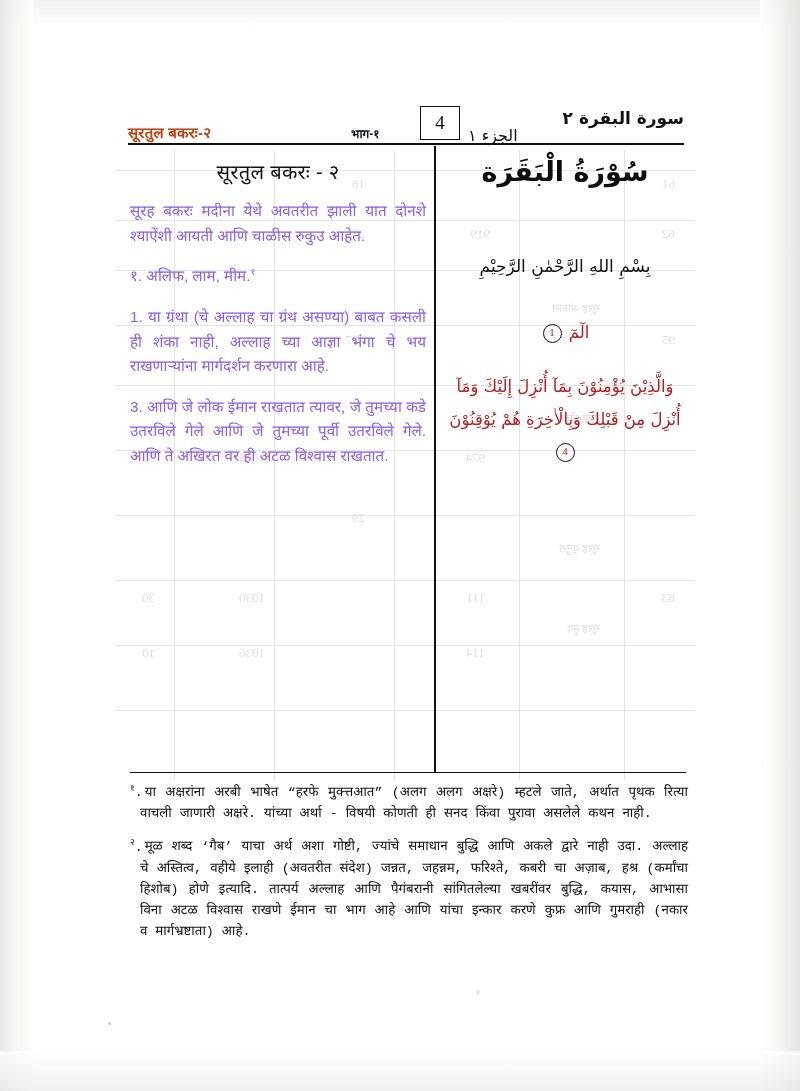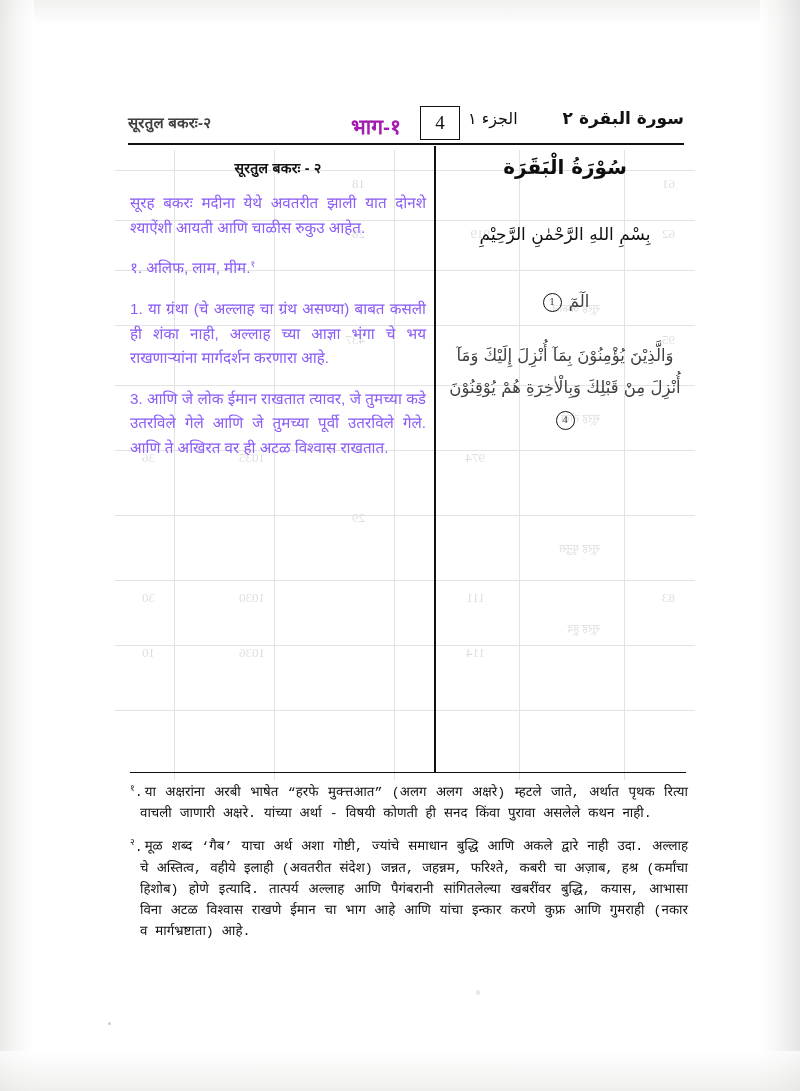--- a/index.html
+++ b/index.html
@@ -97,52 +97,52 @@
 
   
   .running-header {
     position: absolute;
     left: 128px; top: 106px;
     width: 556px;
     height: 38px;
   }
   .hdr-left {
     position: absolute;
-    left: 0; top: 6px;
+    left: 0; top: 16px;
     font-family: "Liberation Sans", sans-serif;
     font-weight: bold;
     font-size: 15px;
-    color: #404040;
+    color: #c2410c;
     letter-spacing: .2px;
   }
   .hdr-bhag {
     position: absolute;
-    left: 223px; top: 6px;
+    left: 223px; top: 19px;
     font-family: "Liberation Sans", sans-serif;
     font-weight: bold;
-    font-size: 21px;
-    color: #a21caf;
+    font-size: 12px;
+    color: #0f172a;
   }
   .hdr-pagebox {
     position: absolute;
     left: 292px; top: 0px;
     width: 40px; height: 34px;
     border: 1.6px solid #111;
     box-sizing: border-box;
     display: flex;
     align-items: center;
     justify-content: center;
     font-family: "Liberation Serif", serif;
     font-size: 19px;
     color: #111;
     background: #fff;
   }
   .hdr-juz {
     position: absolute;
-    left: 340px; top: 3px;
+    left: 340px; top: 20px;
     font-family: "DejaVu Sans", sans-serif;
     font-size: 16px;
     color: #111;
     direction: rtl;
   }
   .hdr-right {
     position: absolute;
     right: 0; top: 2px;
     font-family: "DejaVu Sans", sans-serif;
     font-weight: bold;
@@ -170,22 +170,22 @@
 
   
   .col-marathi {
     position: absolute;
     left: 130px; top: 158px;
     width: 296px;
   }
   .sura-title-mr {
     text-align: center;
     font-family: "Liberation Sans", sans-serif;
-    font-weight: bold;
-    font-size: 14px;
+    font-weight: normal;
+    font-size: 20px;
     color: #111;
     margin: 0 0 14px 0;
     letter-spacing: .3px;
   }
   .mr-para {
     font-family: "Liberation Sans", sans-serif;
     font-size: 15.2px;
     line-height: 1.62;
     color: #8b5cf6;
     margin: 0 0 16px 0;
@@ -200,38 +200,38 @@
   .col-arabic {
     position: absolute;
     left: 446px; top: 155px;
     width: 238px;
     direction: rtl;
     text-align: center;
   }
   .sura-title-ar {
     font-family: "DejaVu Sans", sans-serif;
     font-weight: bold;
-    font-size: 20px;
+    font-size: 27px;
     color: #0d0d0d;
     line-height: 1.25;
-    margin: 0 0 42px 0;
+    margin: 0 0 65px 0;
     letter-spacing: -1px;
   }
   .bismillah {
     font-family: "DejaVu Sans", sans-serif;
     font-size: 17px;
     color: #111;
     margin: 2px 0 38px 0;
     line-height: 1.5;
   }
   .ayah {
     font-family: "DejaVu Sans", sans-serif;
     font-size: 16.5px;
     line-height: 1.95;
-    color: #404040;
+    color: #b91c1c;
     margin: 0 0 22px 0;
     text-align: center;
   }
   .ayah-mark {
     display: inline-block;
     width: 17px; height: 17px;
     border: 1px solid #111;
     border-radius: 50%;
     line-height: 15px;
     text-align: center;

